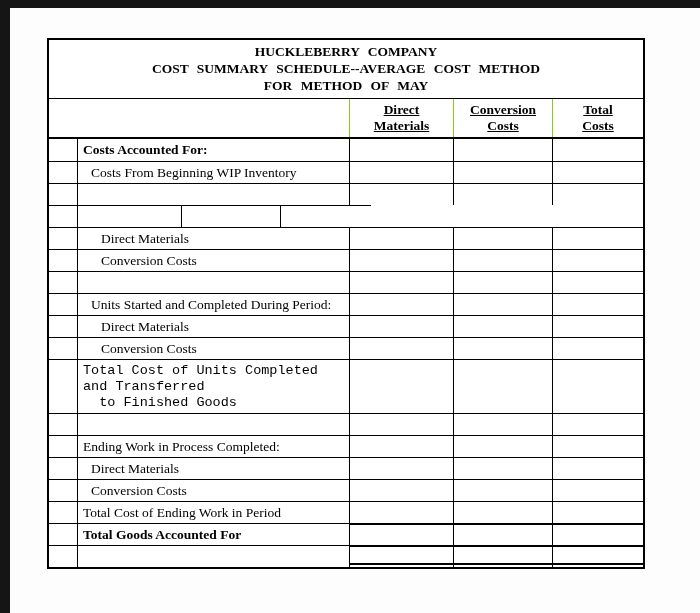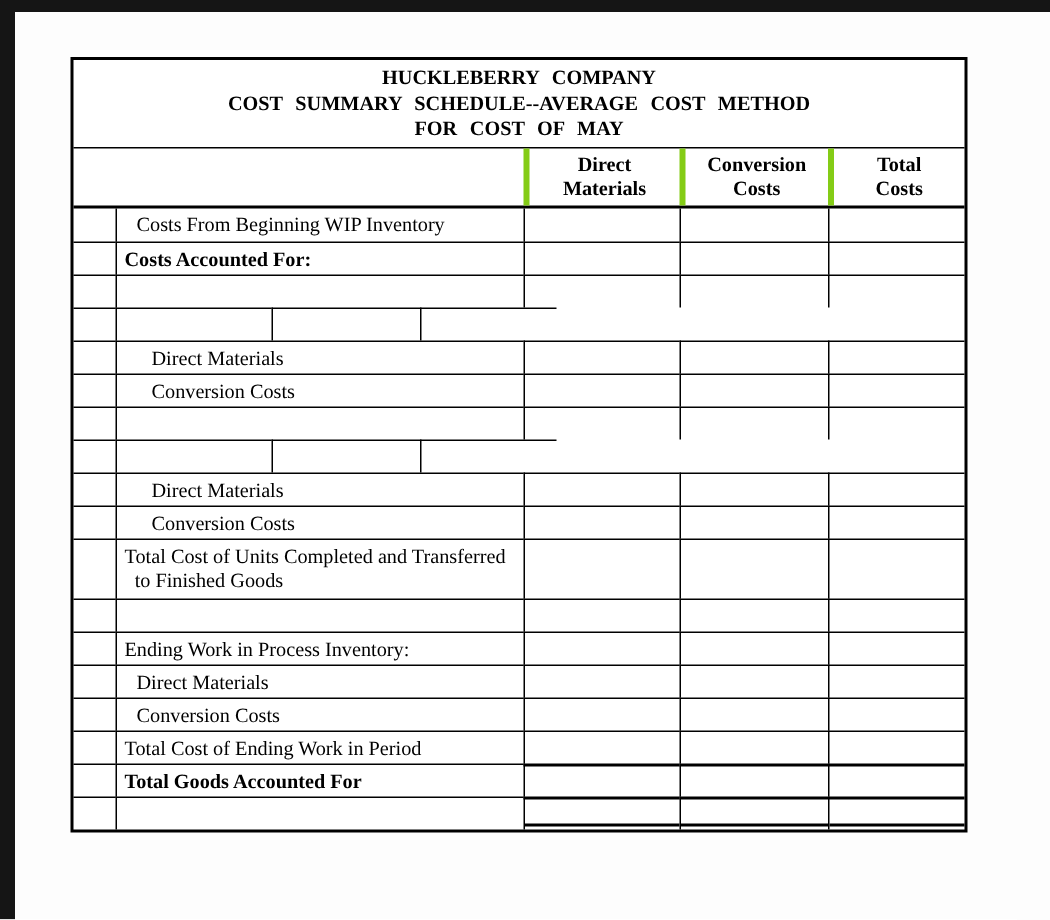--- a/index.html
+++ b/index.html
@@ -20,32 +20,32 @@
 
   .title-block {
     text-align: center; font-weight: bold;
     font-size: 13.5px; line-height: 17px;
     padding: 3px 0 4px; word-spacing: 5px;
   }
 
   .header-row { display: flex; border-top: 1px solid #000; }
   .header-label { width: 300px; }
   .hcell {
-    border-left: 4px solid #84cc16;
+    border-left: 1px solid #84cc16;
     font-weight: bold; font-size: 13.5px; line-height: 16px;
     display: flex; align-items: center; justify-content: center;
     text-align: center; white-space: pre-line;
-    min-height: 38px; padding: 3px 0;
+    min-height: 38px; padding: 3px 0; text-decoration: underline;
   }
 
   .body { border-top: 2px solid #000; }
   .row { display: flex; }
   .cell { border-top: 1px solid #000; min-height: 22px; }
   .body .row:first-child .cell { border-top: none; }
-  .row.tall .cell { min-height: 40px; }
+  .row.tall .cell { min-height: 40px; font-family: Liberation Mono, monospace; }
 
   .stub { width: 28px; }
   .label {
     width: 272px; border-left: 1px solid #000;
     font-size: 13.5px; line-height: 16px;
     padding: 3px 4px 2px 5px; white-space: pre-line;
   }
   .ind1 { padding-left: 13px; }
   .ind2 { padding-left: 23px; }
   .bold { font-weight: bold; }
@@ -66,50 +66,50 @@
 <body>
 
 <div class="page">
   <div class="top-bar"></div>
   <div class="left-bar"></div>
 
   <div class="sheet">
     <div class="title-block">
       <div>HUCKLEBERRY COMPANY</div>
       <div>COST SUMMARY SCHEDULE--AVERAGE COST METHOD</div>
-      <div>FOR COST OF MAY</div>
+      <div>FOR METHOD OF MAY</div>
     </div>
 
     <div class="header-row">
       <div class="header-label"></div>
       <div class="hcell v0">Direct
 Materials</div>
       <div class="hcell v1">Conversion
 Costs</div>
       <div class="hcell v2">Total
 Costs</div>
     </div>
 
     <div class="body">
         <div class="row">
           <div class="cell stub"></div>
+          <div class="cell label ind0 bold">Costs Accounted For:</div>
+          <div class="cell val v0"></div>
+          <div class="cell val v1"></div>
+          <div class="cell val v2"></div>
+        </div>
+        <div class="row">
+          <div class="cell stub"></div>
           <div class="cell label ind1">Costs From Beginning WIP Inventory</div>
           <div class="cell val v0"></div>
           <div class="cell val v1"></div>
           <div class="cell val v2"></div>
         </div>
         <div class="row">
           <div class="cell stub"></div>
-          <div class="cell label ind0 bold">Costs Accounted For:</div>
-          <div class="cell val v0"></div>
-          <div class="cell val v1"></div>
-          <div class="cell val v2"></div>
-        </div>
-        <div class="row">
-          <div class="cell stub"></div>
           <div class="cell label ind0"></div>
           <div class="cell val v0"></div>
           <div class="cell val v1"></div>
           <div class="cell val v2"></div>
         </div>
         <div class="row">
           <div class="cell stub"></div>
           <div class="cell val v0"></div>
           <div class="cell val v1"></div>
           <div class="cell val v2"></div>
@@ -130,20 +130,21 @@
         </div>
         <div class="row">
           <div class="cell stub"></div>
           <div class="cell label ind0"></div>
           <div class="cell val v0"></div>
           <div class="cell val v1"></div>
           <div class="cell val v2"></div>
         </div>
         <div class="row">
           <div class="cell stub"></div>
+          <div class="cell label ind1">Units Started and Completed During Period:</div>
           <div class="cell val v0"></div>
           <div class="cell val v1"></div>
           <div class="cell val v2"></div>
         </div>
         <div class="row">
           <div class="cell stub"></div>
           <div class="cell label ind2">Direct Materials</div>
           <div class="cell val v0"></div>
           <div class="cell val v1"></div>
           <div class="cell val v2"></div>
@@ -165,21 +166,21 @@
         </div>
         <div class="row">
           <div class="cell stub"></div>
           <div class="cell label ind0"></div>
           <div class="cell val v0"></div>
           <div class="cell val v1"></div>
           <div class="cell val v2"></div>
         </div>
         <div class="row">
           <div class="cell stub"></div>
-          <div class="cell label ind0">Ending Work in Process Inventory:</div>
+          <div class="cell label ind0">Ending Work in Process Completed:</div>
           <div class="cell val v0"></div>
           <div class="cell val v1"></div>
           <div class="cell val v2"></div>
         </div>
         <div class="row">
           <div class="cell stub"></div>
           <div class="cell label ind1">Direct Materials</div>
           <div class="cell val v0"></div>
           <div class="cell val v1"></div>
           <div class="cell val v2"></div>

